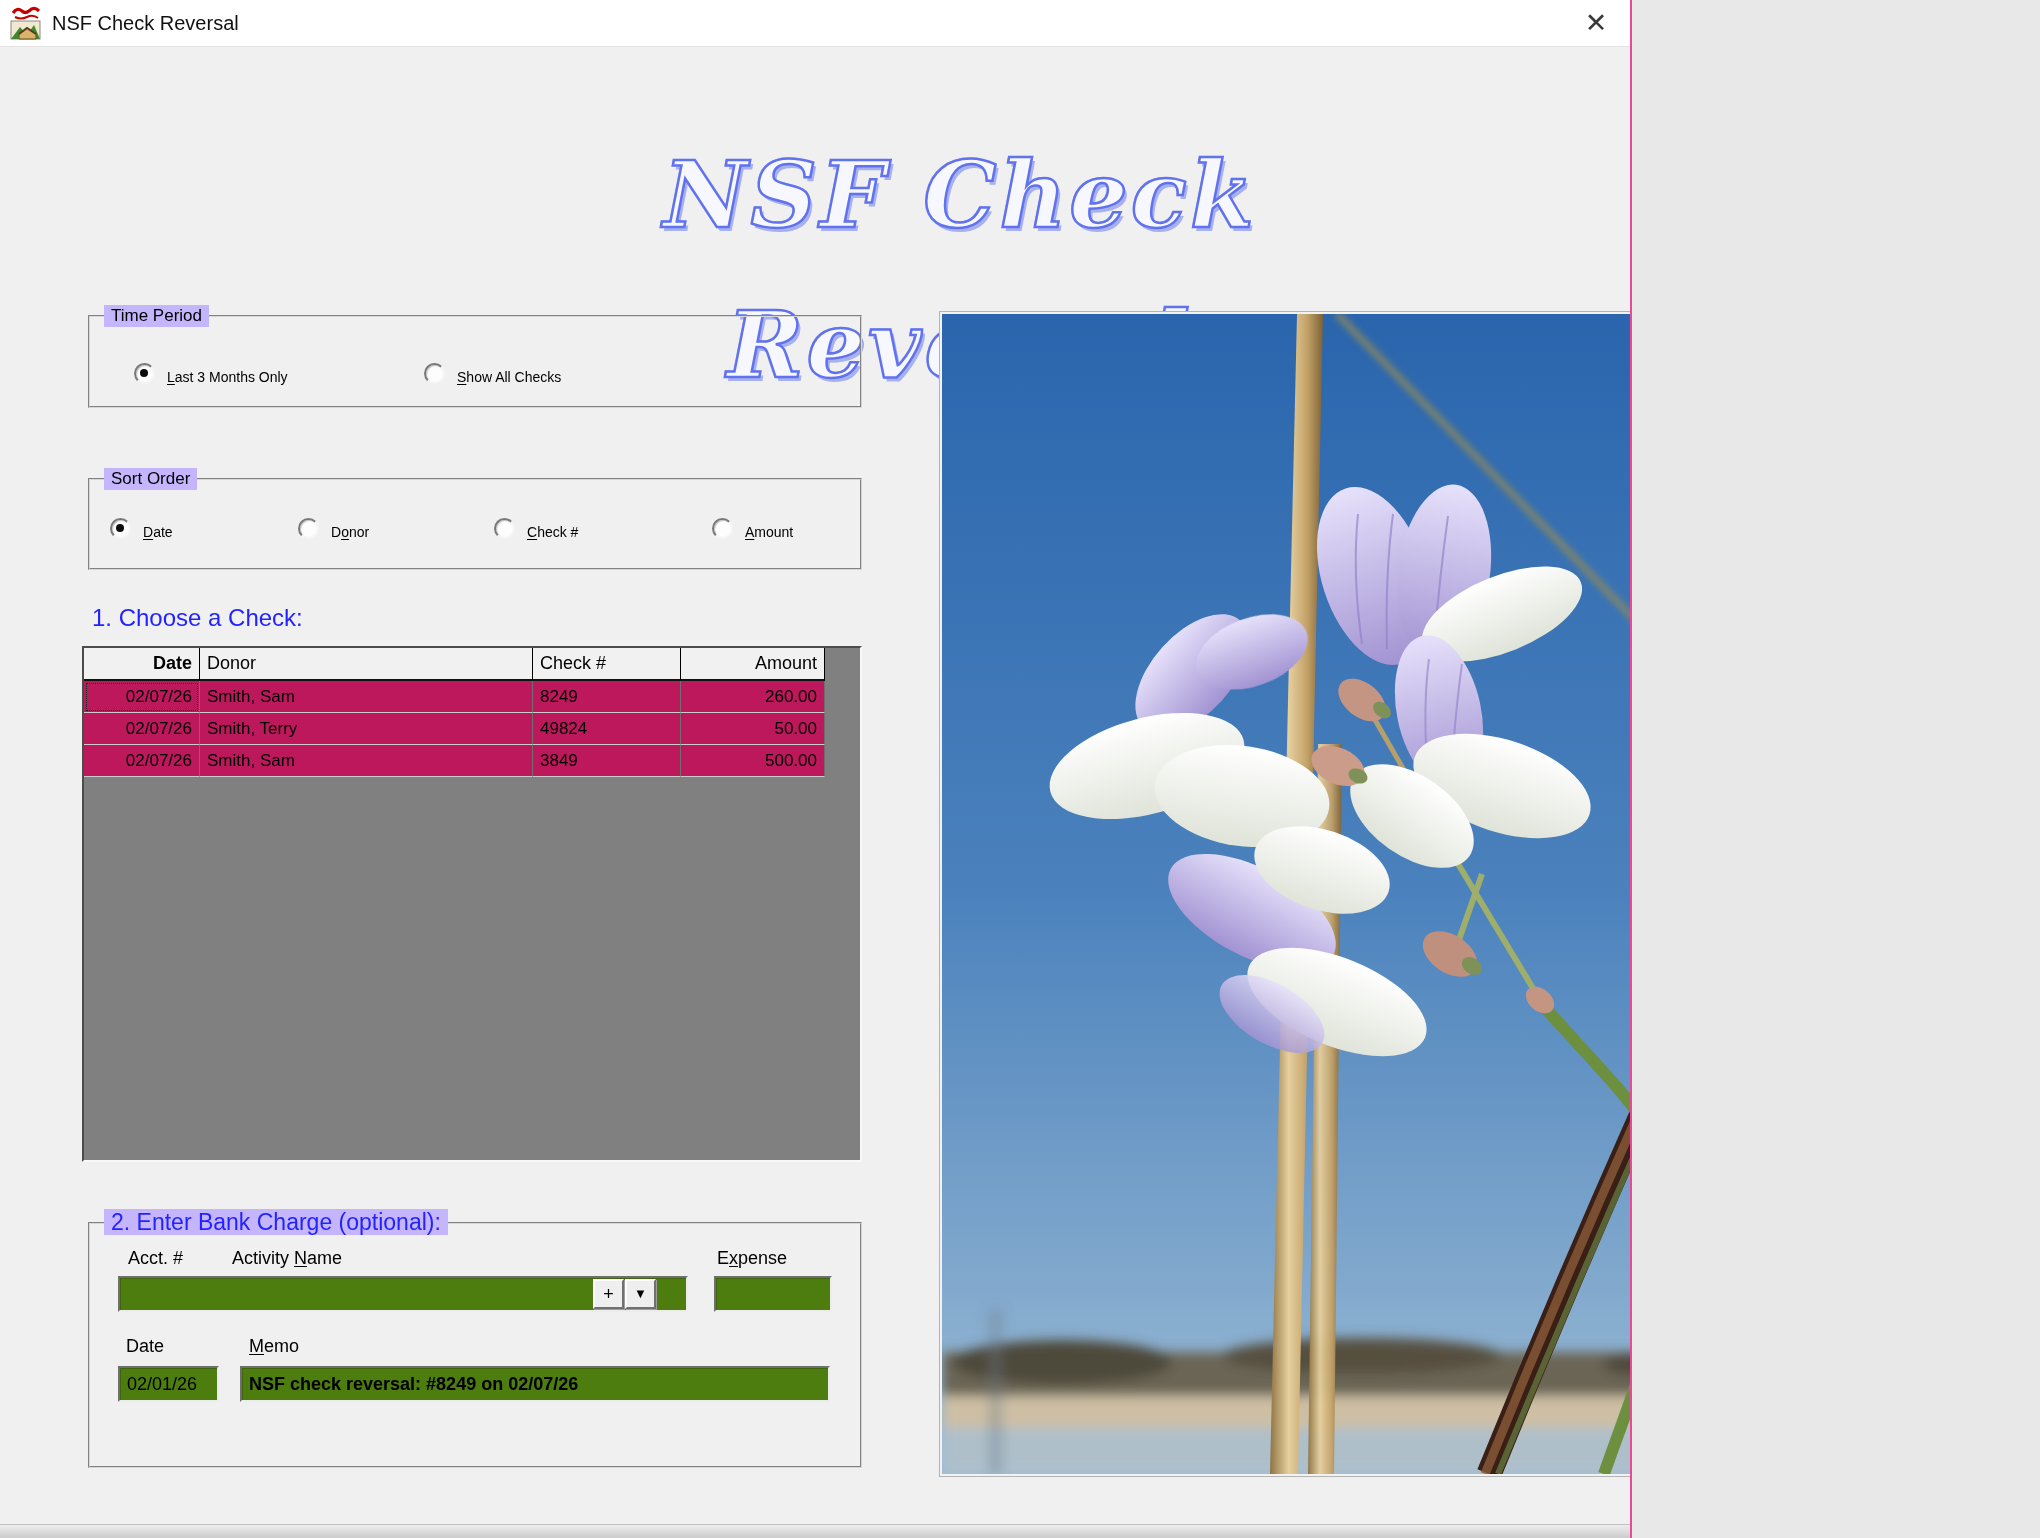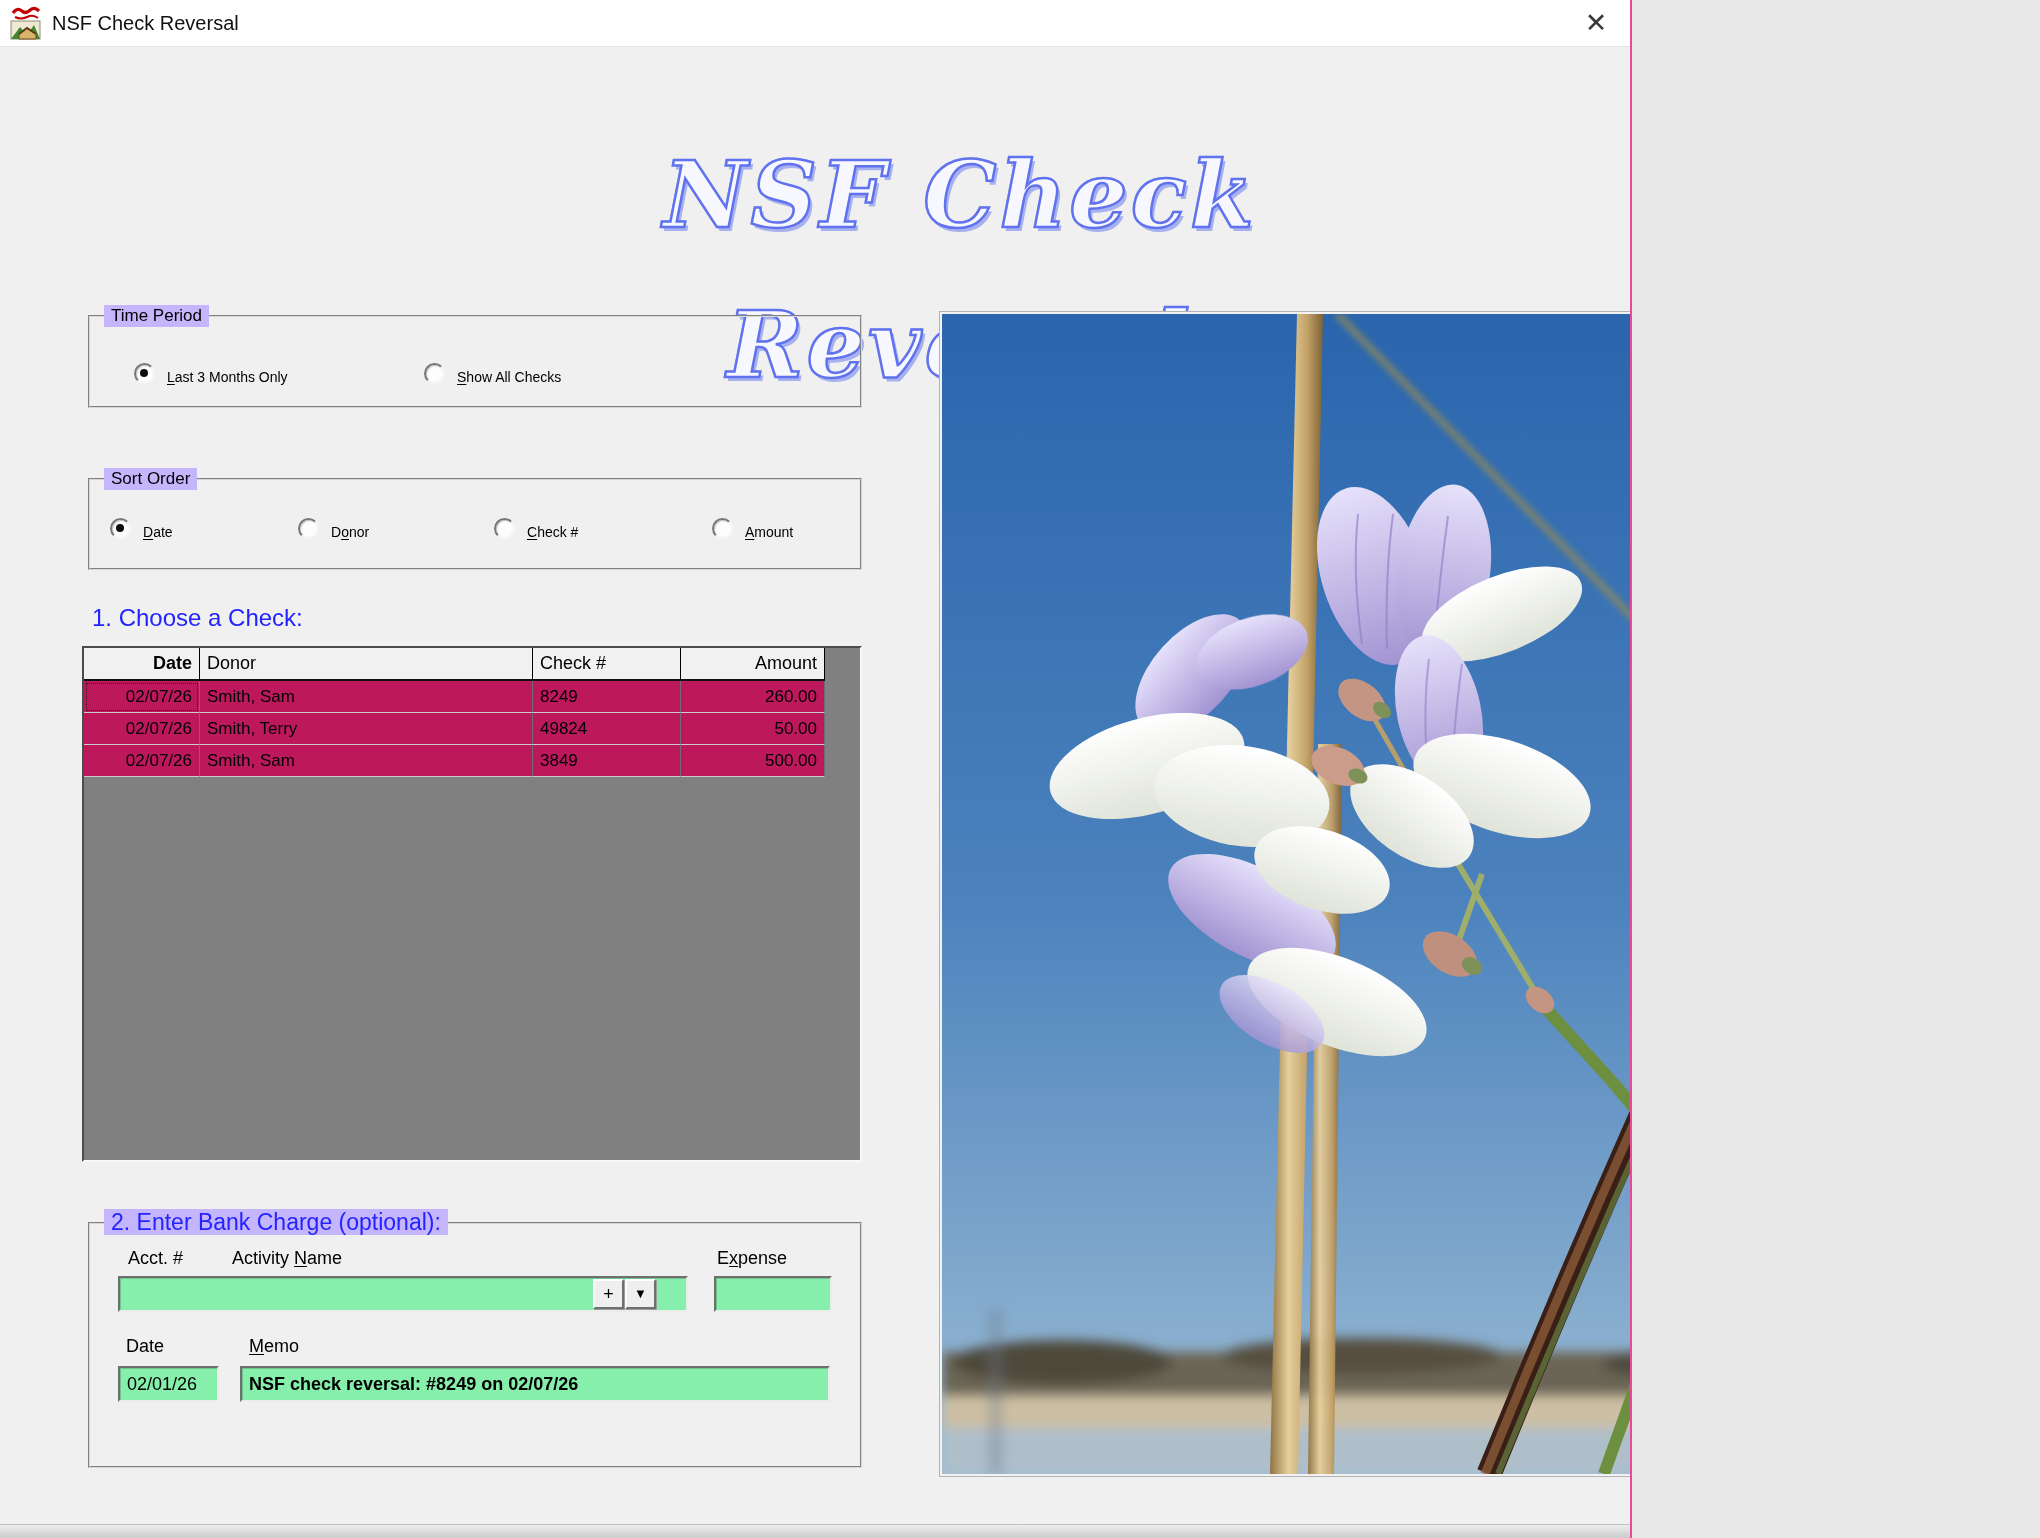--- a/index.html
+++ b/index.html
@@ -59,21 +59,21 @@
           background:#be185d;font-size:17px;line-height:31px;padding:0 7px;overflow:hidden;white-space:nowrap;}
   .header .g-cell{background:#f1f1f1;border-right:1px solid #000;border-bottom:2px solid #111;
                   font-size:18px;line-height:31px;}
   .c-date{width:116px;text-align:right;}
   .c-donor{width:333px;}
   .c-check{width:148px;}
   .c-amount{width:144px;text-align:right;}
   .header .c-date{font-weight:bold;}
   .focus-cell{outline:1px dotted #222;outline-offset:-3px;}
   
-  .tin{position:absolute;background:#86efac;border:2px solid;border-color:#6f6f6f #ececec #ececec #6f6f6f;
+  .tin{position:absolute;background:#4d7c0f;border:2px solid;border-color:#6f6f6f #ececec #ececec #6f6f6f;
        box-sizing:border-box;font-family:"Liberation Sans",sans-serif;font-size:18px;padding:0 7px;
        box-shadow:inset 1px 1px 0 rgba(0,0,0,.18);outline:none;}
   .mini-btn{position:absolute;width:31px;height:30px;background:#efefef;border:2px solid;
             border-color:#fdfdfd #6f6f6f #6f6f6f #fdfdfd;box-sizing:border-box;text-align:center;
             font-size:18px;line-height:26px;cursor:pointer;box-shadow:1px 1px 0 #9c9c9c;}
   .fld-lbl{position:absolute;font-size:18px;}
   
   .photo{position:absolute;left:940px;top:312px;width:1014px;height:1160px;
          border:2px solid #f2f2f2;box-shadow:0 0 0 1px #b3b3b3;box-sizing:content-box;}
   

